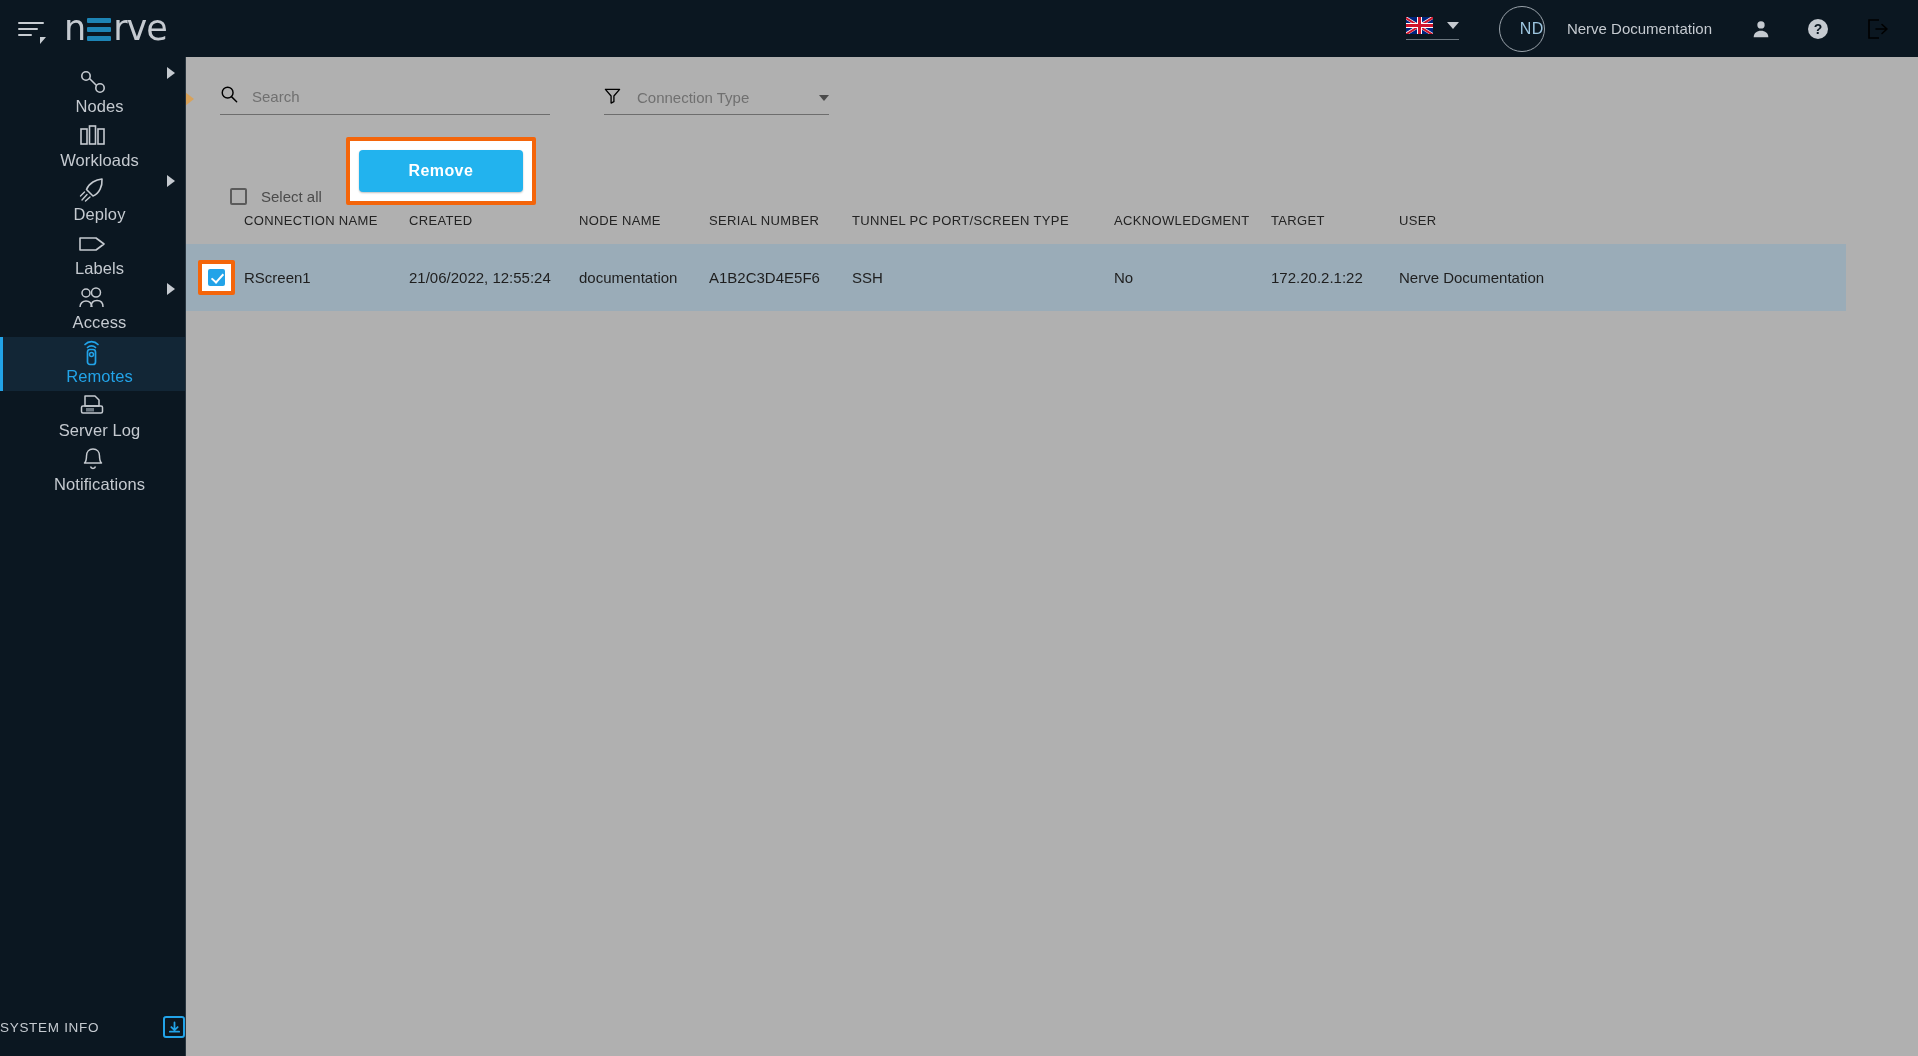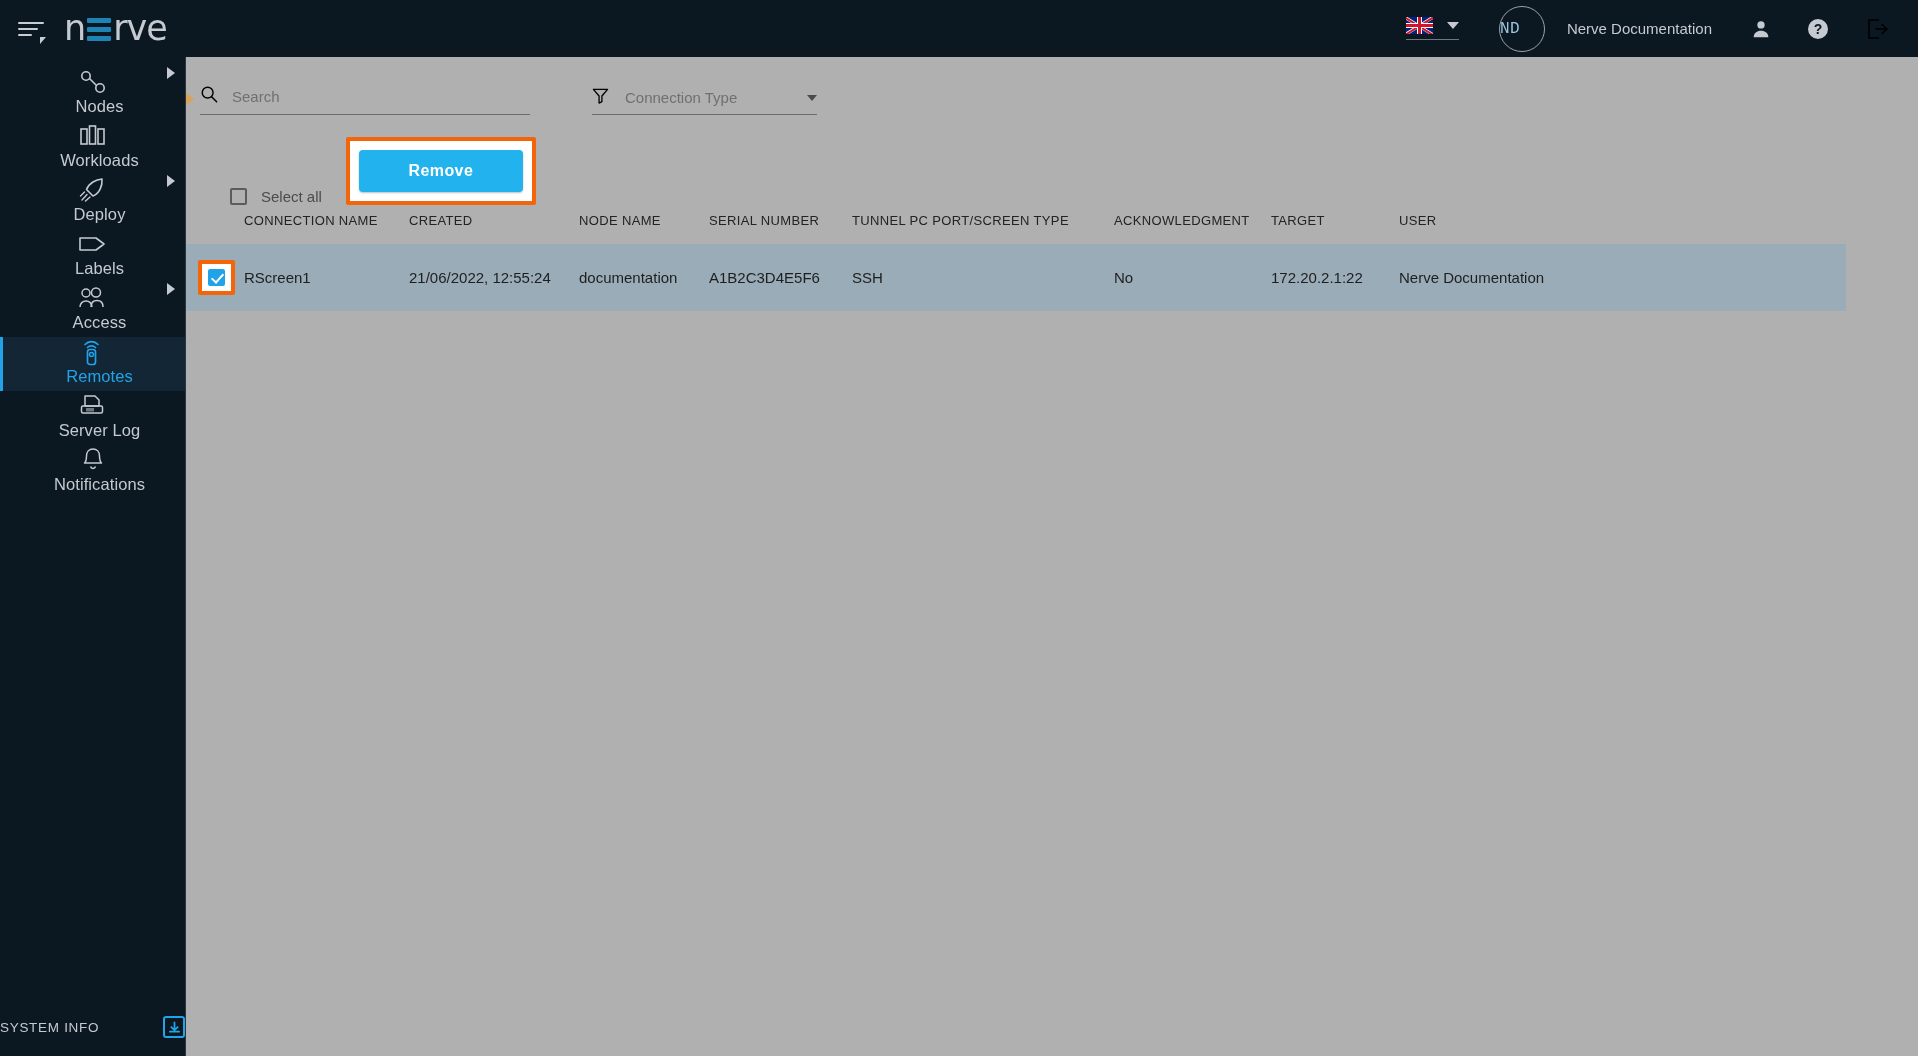--- a/index.html
+++ b/index.html
@@ -143,26 +143,25 @@
     border-right: 6px solid transparent;
     border-top: 7px solid #c5cad0;
   }
 
   .avatar-circle {
     width: 46px; height: 46px;
     border-radius: 50%;
     border: 1.5px solid #9aa3ab;
     display: flex;
     align-items: center;
-    justify-content: flex-start;
+    justify-content: flex-end;
     font-size: 16px;
     color: #9dc6e0;
     letter-spacing: 0.5px;
     margin-right: 22px;
-    font-family: Liberation Mono, monospace;
   }
   .user-name {
     font-size: 15px;
     color: #c5cad0;
     margin-right: 38px;
     white-space: nowrap;
   }
   .icon-btn {
     margin-right: 34px;
     cursor: pointer;
@@ -269,22 +268,22 @@
     width: 0; height: 0;
     border-top: 7px solid transparent;
     border-bottom: 7px solid transparent;
     border-left: 9px solid #d8a25a;
     z-index: 5;
   }
 
   .filters-row {
     display: flex;
     align-items: flex-end;
-    padding: 28px 0 0 14px;
-    gap: 16px;
+    padding: 28px 0 0 34px;
+    gap: 8px;
   }
   .search-field {
     display: flex;
     align-items: center;
     gap: 14px;
     width: 330px;
     border-bottom: 1px solid #6d6d6d;
     padding-bottom: 7px;
   }
   .search-field input {

